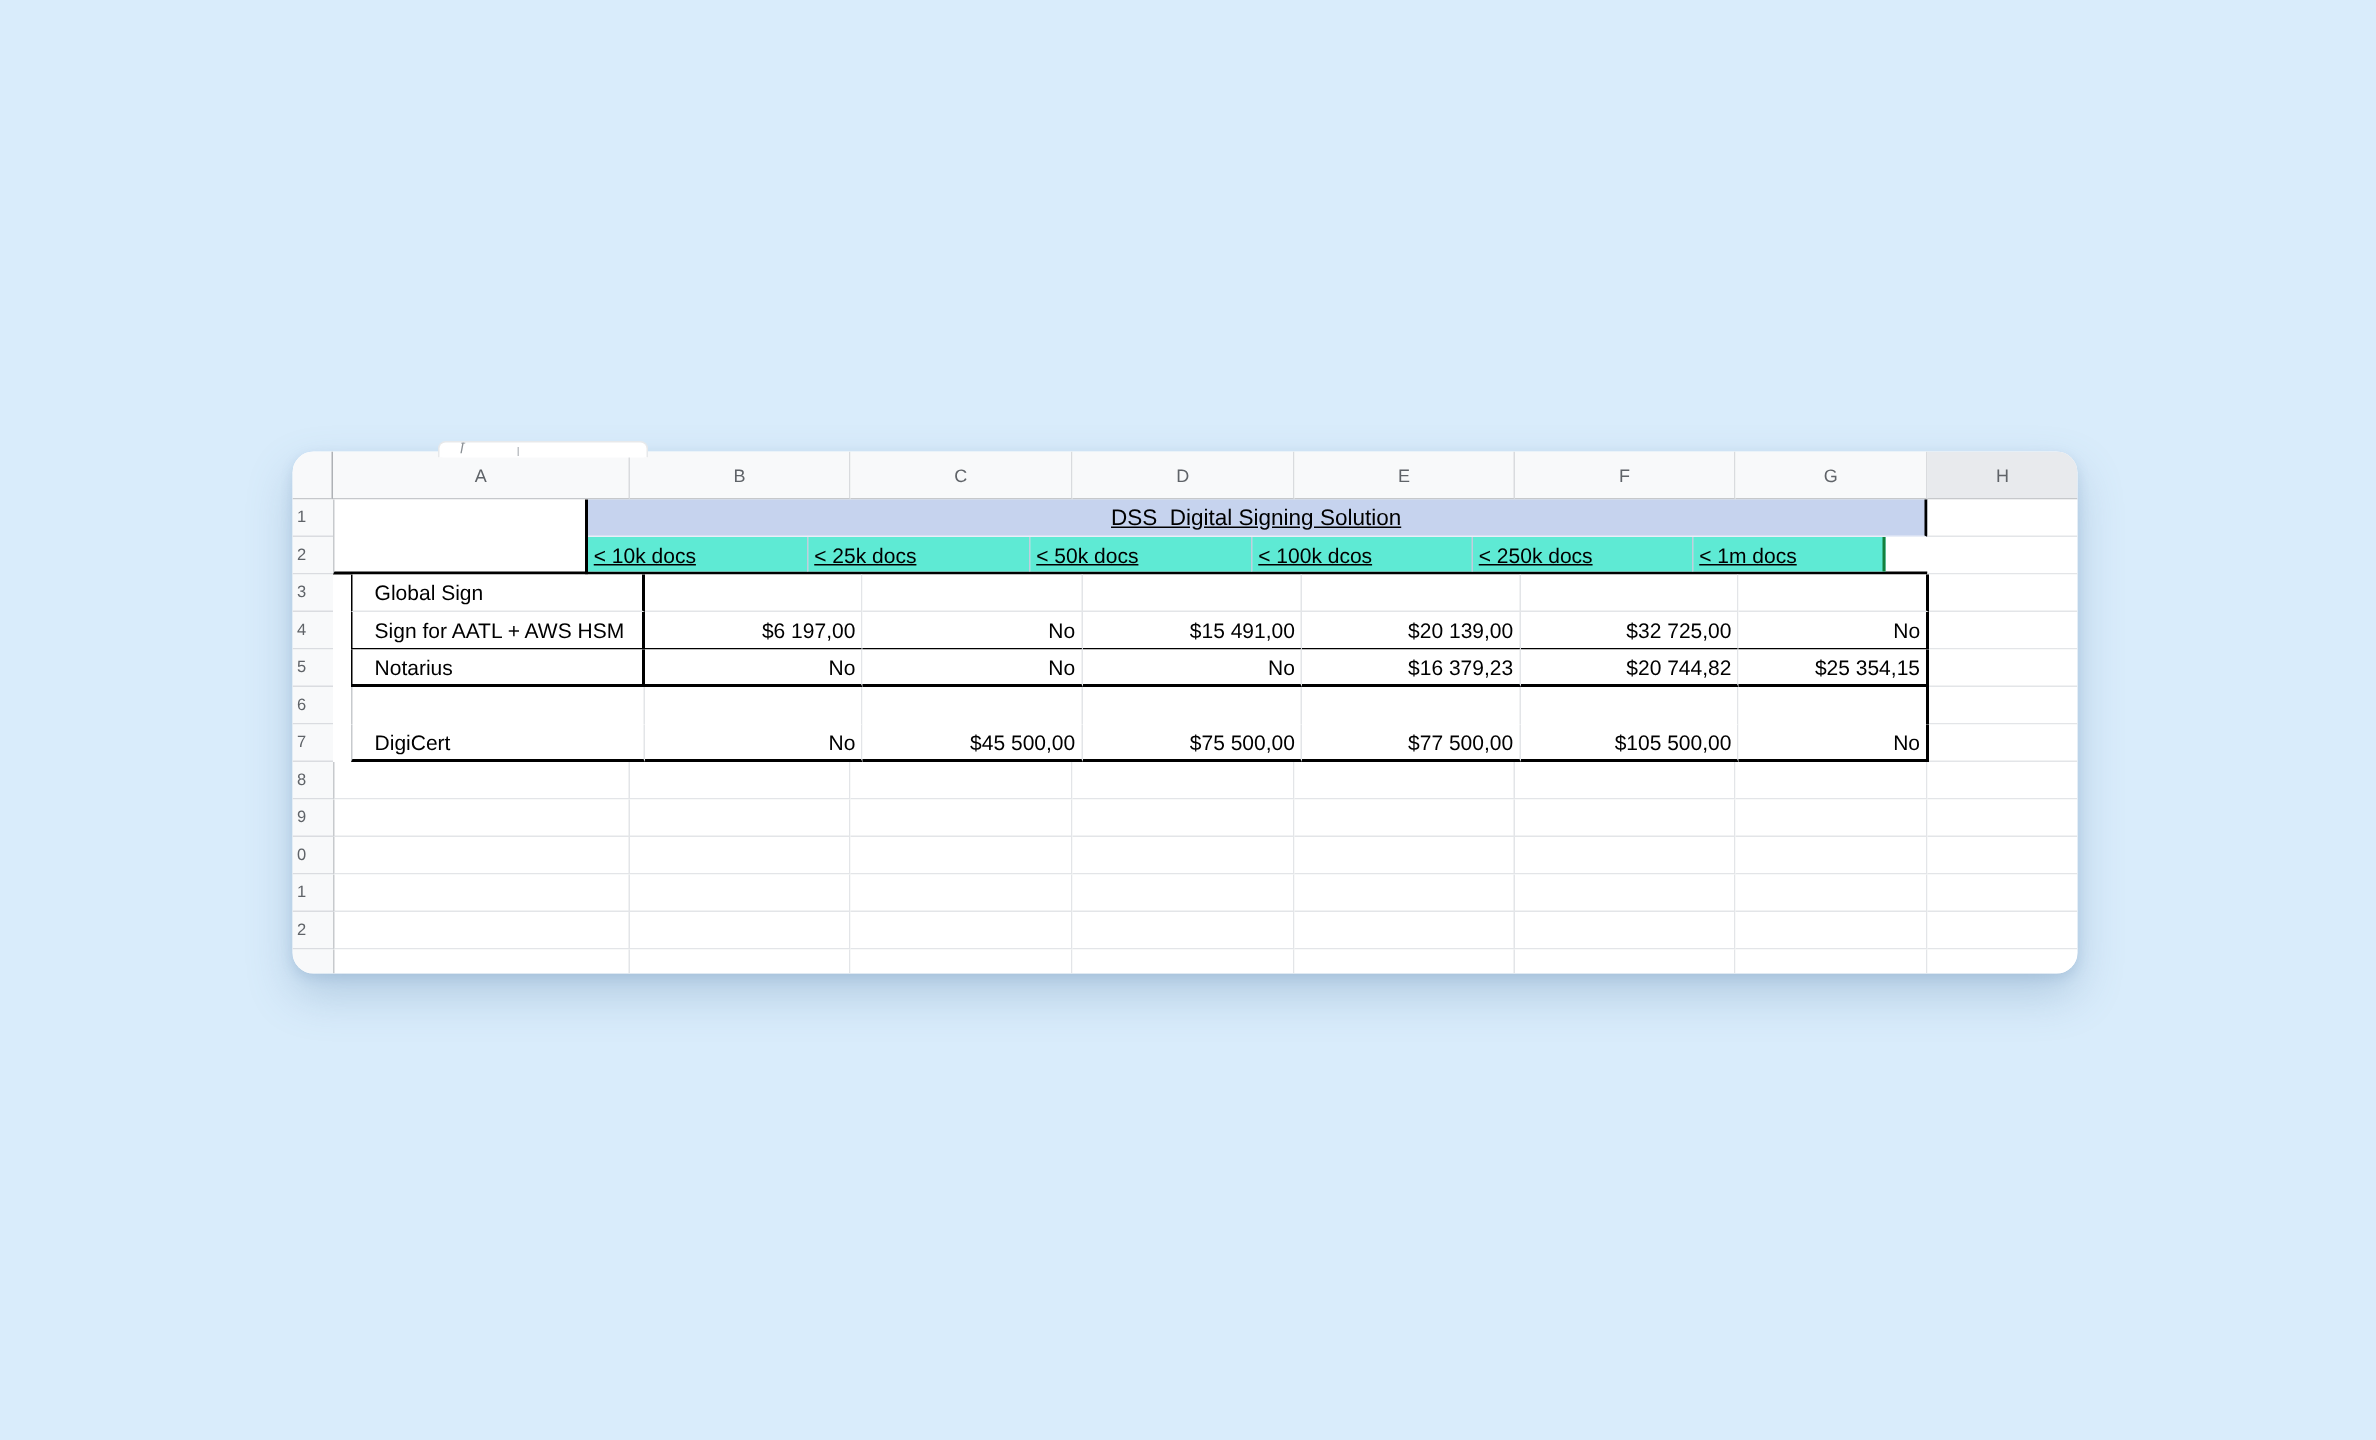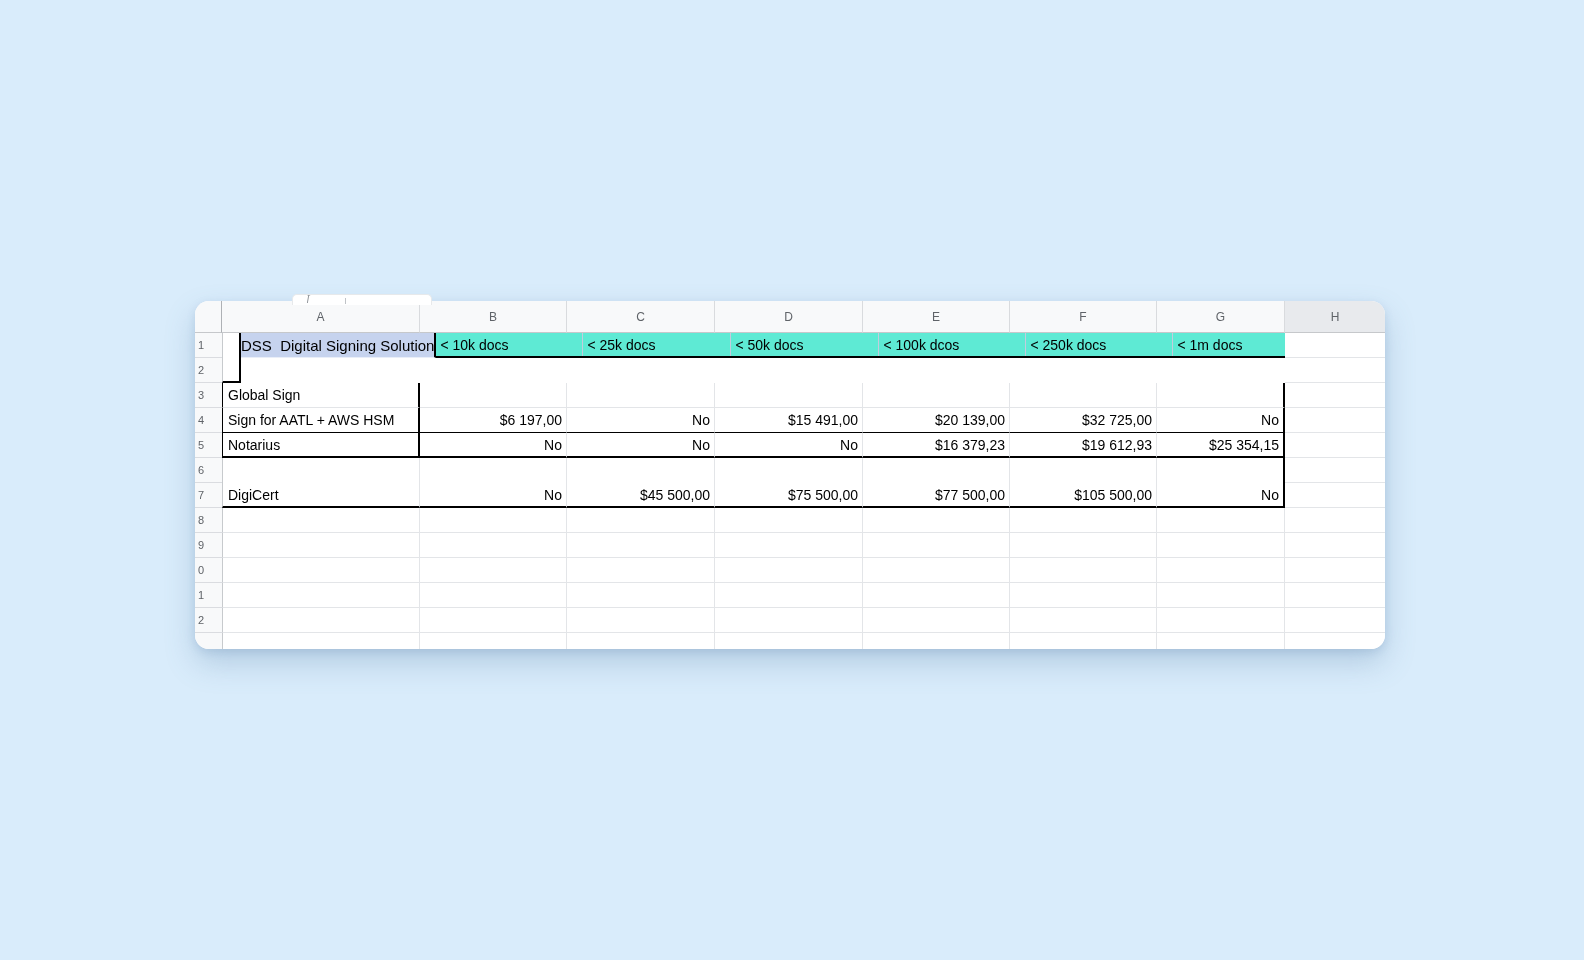--- a/index.html
+++ b/index.html
@@ -26,41 +26,41 @@
 
   .rowhdr{box-sizing:border-box;width:27px;background:#f8f9fa;border-bottom:1px solid #dadce0;
         color:#5f6368;font-size:11px;display:flex;align-items:center;padding-left:3px;}
   .rowhdr-stack{display:flex;flex-direction:column;width:27px;}
   .rowhdr-stack .rowhdr{height:25px;width:27px;}
 
   .row{display:flex;height:25px;}
   .cell{box-sizing:border-box;border-right:1px solid #e3e5e8;border-bottom:1px solid #e3e5e8;
         font-size:14px;color:#000;display:flex;align-items:center;padding:0 4px;
         overflow:hidden;white-space:nowrap;background:#fff;}
-  .cell.label{justify-content:flex-start;padding-left:5px;}
+  .cell.label{justify-content:flex-start;padding-left:15px;margin-left:12px;}
   .cell.num{justify-content:flex-end;}
   .cell.hcell{border-right:none;}
   .bl-gray{border-left:1px solid #c7cacd;text-align:center;}
   .bl-black{border-left:1px solid #000;}
   .br-black{border-right:2px solid #000;}
   .bb-black2{border-bottom:2px solid #000;}
   .bb-black1{border-bottom:1px solid #000;padding-left:12px;}
   .bb-none{border-bottom:none;}
 
   .row2block{display:flex;height:50px;}
   .a-merged{box-sizing:border-box;width:198px;height:50px;background:#fff;
         border-left:1px solid #c7cacd;border-right:2px solid #000;border-bottom:2px solid #000;}
-  .bstack{display:flex;flex-direction:row;width:1044px;}
+  .bstack{display:flex;flex-direction:column;width:1044px;text-decoration:underline;}
   .banner{box-sizing:border-box;height:25px;background:#c6d3ee;border-right:2px solid #000;
         border-bottom:1px solid #e9eef8;display:flex;align-items:center;justify-content:center;
         font-size:15px;color:#000;white-space:pre;}
   .tier-row{box-sizing:border-box;display:flex;height:25px;border-bottom:2px solid #000;}
   .tier{box-sizing:border-box;background:#5eead4;border-right:1px solid #c3ccdc;font-size:14px;
         color:#000;display:flex;align-items:center;padding-left:4px;white-space:nowrap;overflow:hidden;}
-  .tier:last-child{border-right:2px solid #a21caf;}
+  .tier:last-child{border-right:2px solid #15803d;}
   .hstack{display:flex;flex-direction:column;width:100px;}
   .hstack .cell{height:25px;width:100px;}
 
   .row-partial{display:flex;height:16px;}
   .row-partial .rowhdr{border-bottom:none;}
   .row-partial .cell{border-bottom:none;}
 </style>
 </head>
 <body>
 
@@ -132,21 +132,21 @@
       <div class="cell hcell w-h"></div>
     </div>
 
     <div class="row">
       <div class="rowhdr">5</div>
       <div class="cell label w-a bl-black br-black bb-black2">Notarius</div>
       <div class="cell num w-b bb-black2">No</div>
       <div class="cell num w-c bb-black2">No</div>
       <div class="cell num w-d bb-black2">No</div>
       <div class="cell num w-e bb-black2">$16 379,23</div>
-      <div class="cell num w-f bb-black2">$19 612,93</div>
+      <div class="cell num w-f bb-black2">$20 744,82</div>
       <div class="cell num w-g br-black bb-black2">$25 354,15</div>
       <div class="cell hcell w-h"></div>
     </div>
 
     <div class="row">
       <div class="rowhdr">6</div>
       <div class="cell label w-a bl-gray bb-none"></div>
       <div class="cell num w-b bb-none"></div>
       <div class="cell num w-c bb-none"></div>
       <div class="cell num w-d bb-none"></div>

